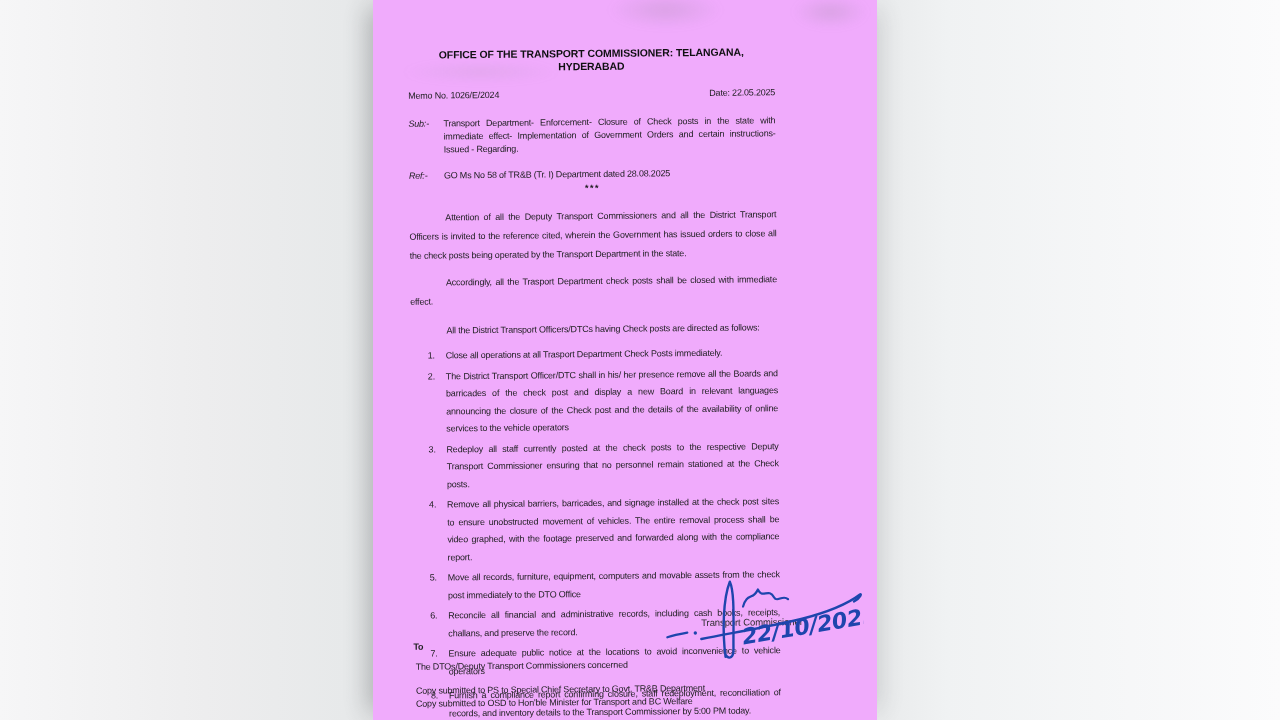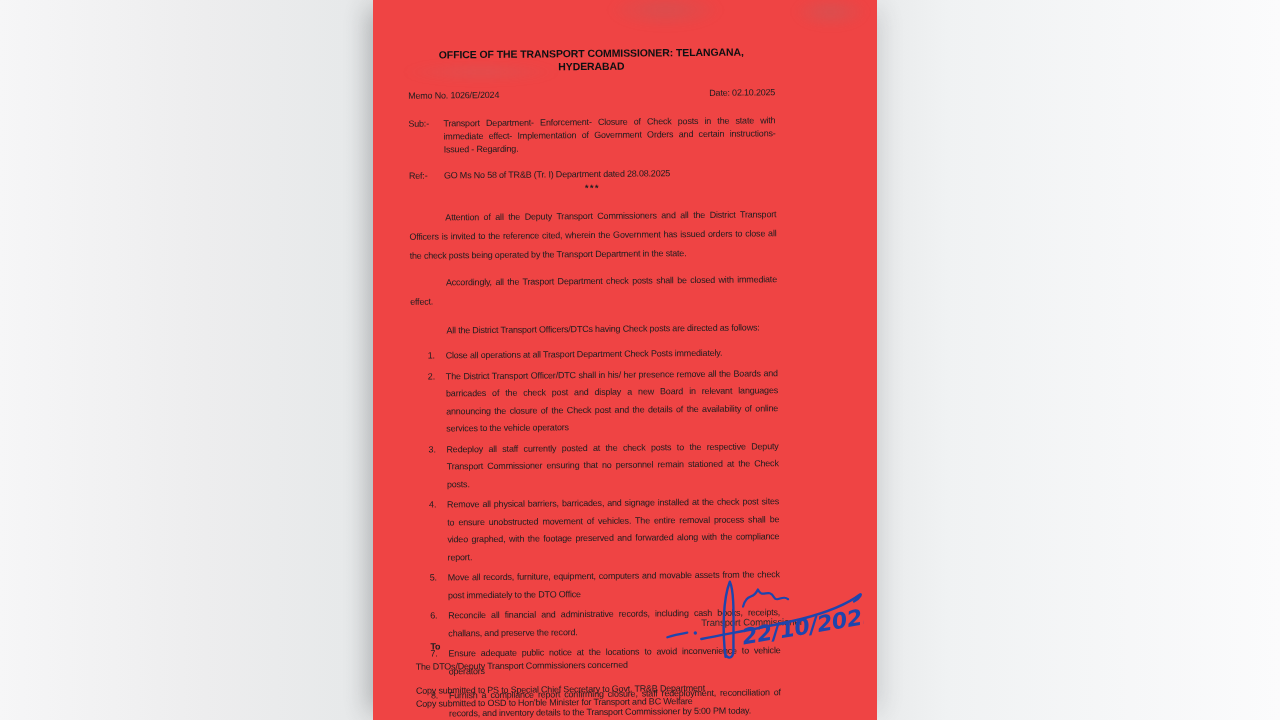--- a/index.html
+++ b/index.html
@@ -5,76 +5,76 @@
   * { margin:0; padding:0; box-sizing:border-box; }
   html,body { width:1280px; height:720px; overflow:hidden; }
   body {
     font-family:"Liberation Sans", sans-serif;
     background:linear-gradient(90deg,#f6f6f7 0%, #ededee 16%, #e7e9ea 27%, #e2e4e5 29%,
                #e9ebec 69%, #f0f2f3 74%, #fbfbfc 100%);
     position:relative;
   }
   .paper {
     position:absolute; left:373px; top:0; width:504px; height:720px;
-    background:#ef4444;
+    background:#f0abfc;
     box-shadow:-14px 0 22px -9px rgba(60,64,67,.30), 14px 0 22px -10px rgba(60,64,67,.16);
   }
   .smudge { position:absolute; border-radius:50%; filter:blur(4px); pointer-events:none; }
   .smudge.s1 { left:235px; top:-8px; width:115px; height:36px;
     background:radial-gradient(ellipse at center, rgba(120,122,126,.18), rgba(120,122,126,0) 70%); }
   .smudge.s2 { left:420px; top:-4px; width:75px; height:32px;
     background:radial-gradient(ellipse at center, rgba(125,127,131,.20), rgba(125,127,131,0) 70%); }
   .smudge.s3 { left:28px; top:62px; width:160px; height:20px;
     background:radial-gradient(ellipse at center, rgba(140,142,146,.14), rgba(140,142,146,0) 70%); }
   .content {
     position:absolute; left:37px; top:0; width:367px; height:720px;
     transform:rotate(-0.55deg); transform-origin:50% 40%;
     color:#1d1d1f; font-size:9px; letter-spacing:-0.2px; line-height:13px;
   }
   .doc-title { margin-top:47px; text-align:center; font-weight:bold; font-size:10.5px;
     letter-spacing:-0.1px; color:#101012; }
   .memo-row { display:flex; justify-content:space-between; margin-top:15px; }
   .labeled-row { display:flex; margin-top:15px; }
-  .row-label { flex:0 0 35px; }
+  .row-label { flex:0 0 35px;font-style:italic; }
   .row-text { flex:1; text-align:justify; }
   .ref-row { margin-top:13px; }
   .stars { text-align:center; margin-top:1px; font-weight:bold; letter-spacing:1.5px; }
   .para { text-align:justify; line-height:19px; text-indent:36px; }
   .p1 { margin-top:12px; }
   .p2 { margin-top:8px; }
   .p3 { margin-top:10px; }
   .directives { margin-top:7px; }
   .li { display:flex; line-height:17.5px; margin-top:3px; }
   .li-num { flex:0 0 18px; margin-left:17px; }
   .li-text { flex:1; text-align:justify; }
   .li.last { margin-top:7px; }
   .sig-label { position:absolute; left:288px; top:617px; font-size:9.5px; color:#2c2c2e;
     letter-spacing:-0.1px; z-index:1; white-space:nowrap; }
   .sig-svg { position:absolute; left:250px; top:578px; width:200px; height:88px; z-index:2; }
   .footer-line { position:absolute; white-space:nowrap; }
-  .to-label { left:17px; top:639px;font-weight:bold; }
+  .to-label { left:0; top:639px;font-weight:bold; }
   .addressee { left:2px; top:659px; }
   .copy1 { left:2px; top:683px; }
   .copy2 { left:2px; top:696px; }
 </style>
 </head>
 <body>
 
 <div class="paper">
   <div class="smudge s1"></div>
   <div class="smudge s2"></div>
   <div class="smudge s3"></div>
 
   <div class="content">
 
     <div class="doc-title">OFFICE OF THE TRANSPORT COMMISSIONER: TELANGANA, HYDERABAD</div>
 
     <div class="memo-row">
       <span>Memo No. 1026/E/2024</span>
-      <span>Date: 02.10.2025</span>
+      <span>Date: 22.05.2025</span>
     </div>
 
     <div class="labeled-row">
       <span class="row-label">Sub:-</span>
       <span class="row-text">Transport Department- Enforcement- Closure of Check posts in the state with immediate effect- Implementation of Government Orders and certain instructions- Issued - Regarding.</span>
     </div>
 
     <div class="labeled-row ref-row">
       <span class="row-label">Ref:-</span>
       <span class="row-text">GO Ms No 58 of TR&amp;B (Tr. I) Department dated 28.08.2025</span>

